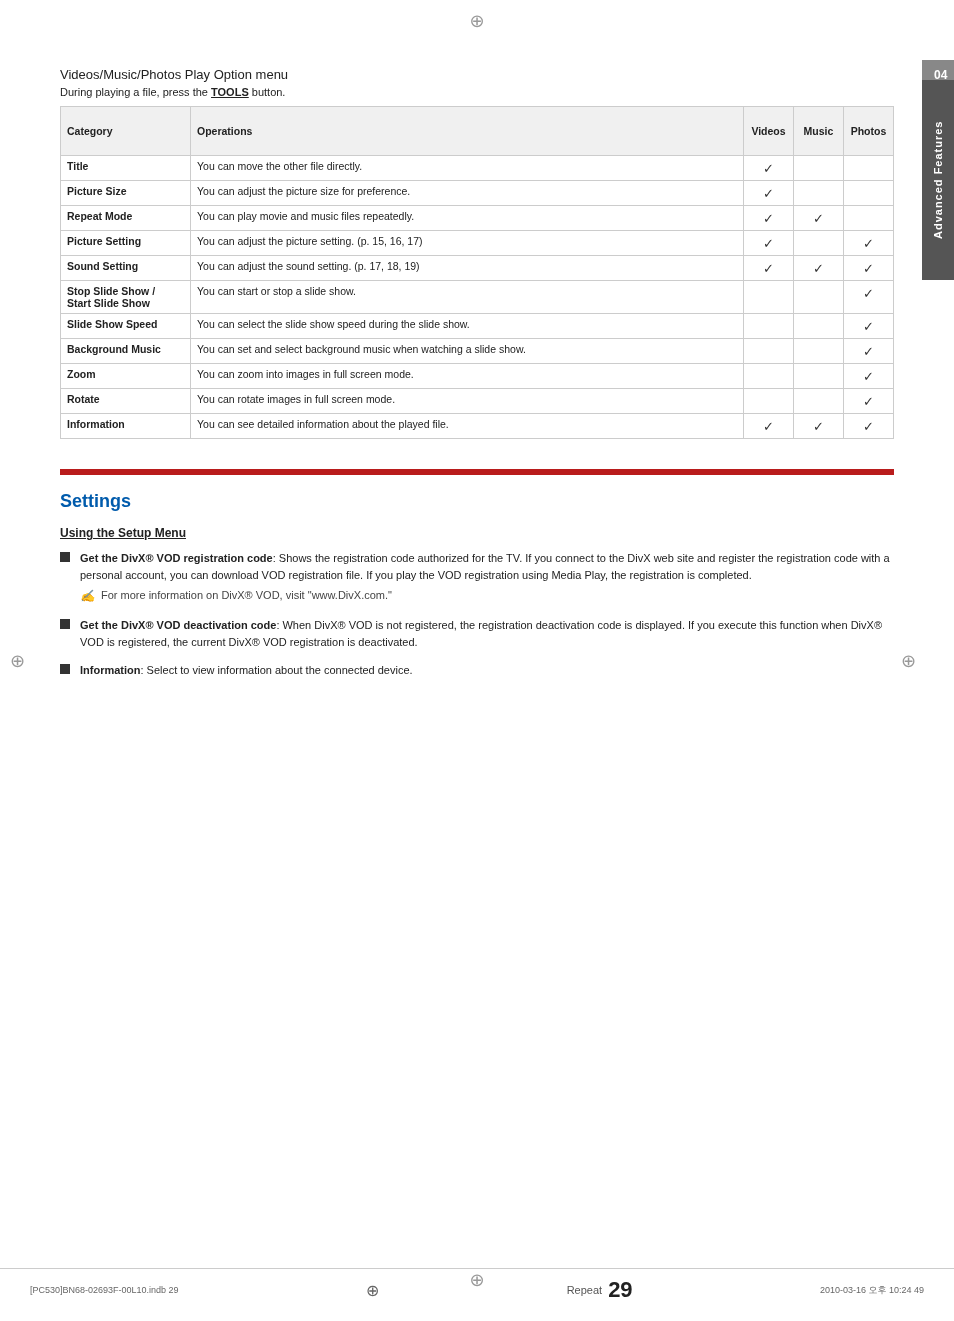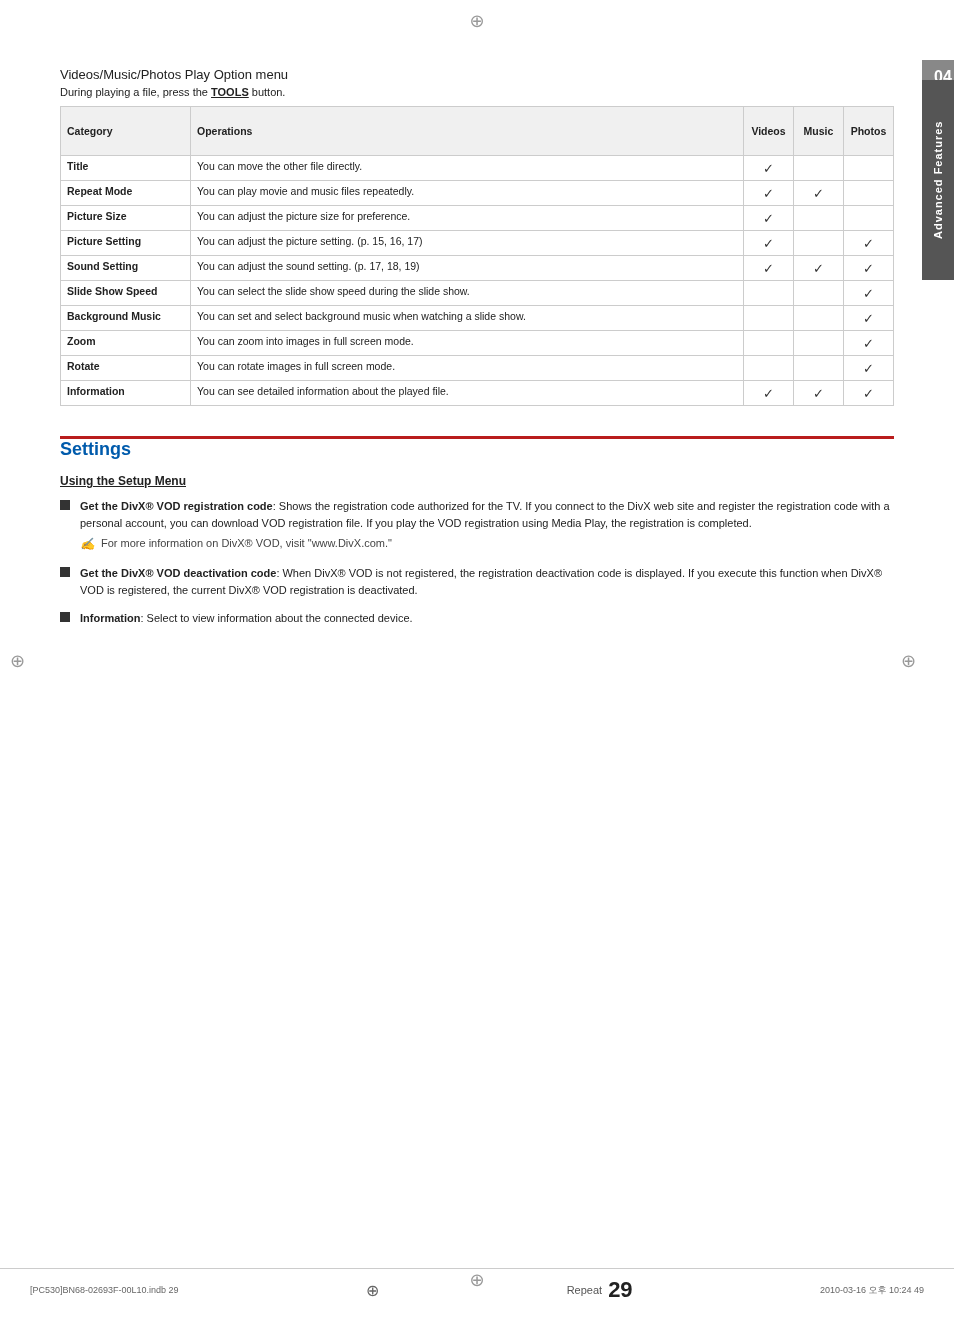--- a/index.html
+++ b/index.html
@@ -41,21 +41,21 @@
       letter-spacing: 1px;
     }
 
     .side-tab-number {
       position: absolute;
       right: 0;
       top: 60px;
       width: 32px;
       background: #888;
       color: #fff;
-      font-size: 16px;
+      font-size: 12px;
       font-weight: bold;
       text-align: center;
       padding: 8px 12px;
     }
 
     
     .section-title {
       font-size: 13px;
       font-weight: normal;
       margin-bottom: 4px;
@@ -115,22 +115,22 @@
     }
 
     .checkmark {
       font-size: 13px;
       color: #333;
     }
 
     
     .settings-section {
       margin-top: 20px;
-      border-top: 3px solid #b91c1c;
-      padding-top: 0;
+      border-top: 6px solid #b91c1c;
+      padding-top: 16px;
     }
 
     .settings-heading {
       font-size: 18px;
       font-weight: bold;
       color: #005bac;
       margin-bottom: 14px;
     }
 
     .subsection-title {
@@ -312,45 +312,53 @@
     </thead>
     <tbody id="table-body">
     <tr>
           <td class="category" style="white-space: pre-line;">Title</td>
           <td>You can move the other file directly.</td>
           <td class="check"><span class="checkmark">✓</span></td>
           <td class="check"></td>
           <td class="check"></td>
         </tr>
         <tr>
+          <td class="category" style="white-space: pre-line;">Picture Size</td>
+          <td>You can adjust the picture size for preference.</td>
+          <td class="check"><span class="checkmark">✓</span></td>
+          <td class="check"></td>
+          <td class="check"></td>
+        </tr>
+        <tr>
           <td class="category" style="white-space: pre-line;">Repeat Mode</td>
           <td>You can play movie and music files repeatedly.</td>
           <td class="check"><span class="checkmark">✓</span></td>
           <td class="check"><span class="checkmark">✓</span></td>
           <td class="check"></td>
         </tr>
         <tr>
-          <td class="category" style="white-space: pre-line;">Picture Size</td>
-          <td>You can adjust the picture size for preference.</td>
-          <td class="check"><span class="checkmark">✓</span></td>
-          <td class="check"></td>
-          <td class="check"></td>
-        </tr>
-        <tr>
           <td class="category" style="white-space: pre-line;">Picture Setting</td>
           <td>You can adjust the picture setting. (p. 15, 16, 17)</td>
           <td class="check"><span class="checkmark">✓</span></td>
           <td class="check"></td>
           <td class="check"><span class="checkmark">✓</span></td>
         </tr>
         <tr>
           <td class="category" style="white-space: pre-line;">Sound Setting</td>
           <td>You can adjust the sound setting. (p. 17, 18, 19)</td>
           <td class="check"><span class="checkmark">✓</span></td>
           <td class="check"><span class="checkmark">✓</span></td>
+          <td class="check"><span class="checkmark">✓</span></td>
+        </tr>
+        <tr>
+          <td class="category" style="white-space: pre-line;">Stop Slide Show /
+Start Slide Show</td>
+          <td>You can start or stop a slide show.</td>
+          <td class="check"></td>
+          <td class="check"></td>
           <td class="check"><span class="checkmark">✓</span></td>
         </tr>
         <tr>
           <td class="category" style="white-space: pre-line; margin-left: 40px;">Slide Show Speed</td>
           <td>You can select the slide show speed during the slide show.</td>
           <td class="check"></td>
           <td class="check"></td>
           <td class="check"><span class="checkmark">✓</span></td>
         </tr>
         <tr>

